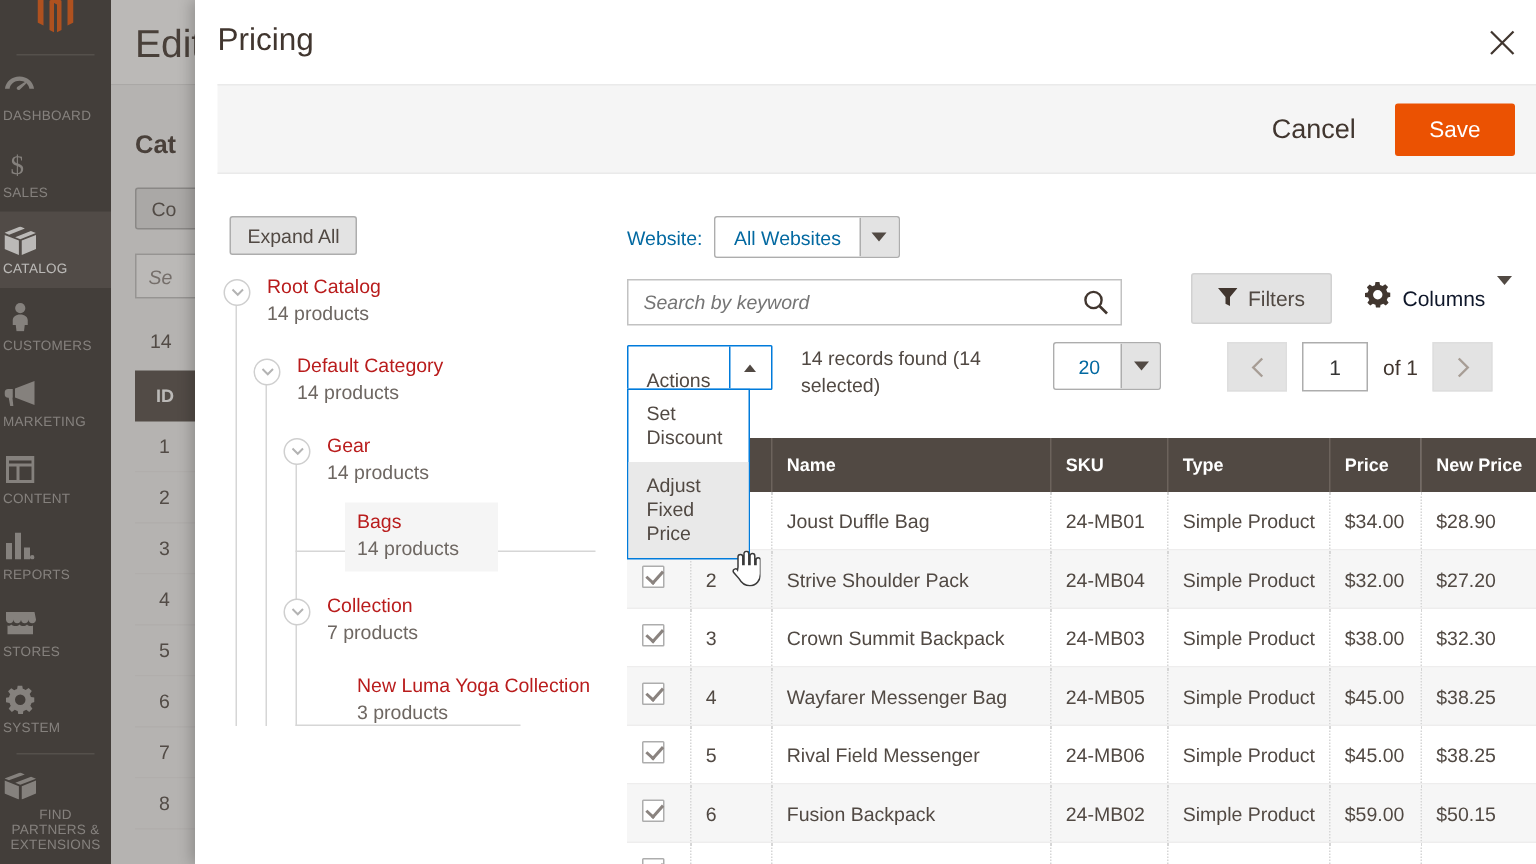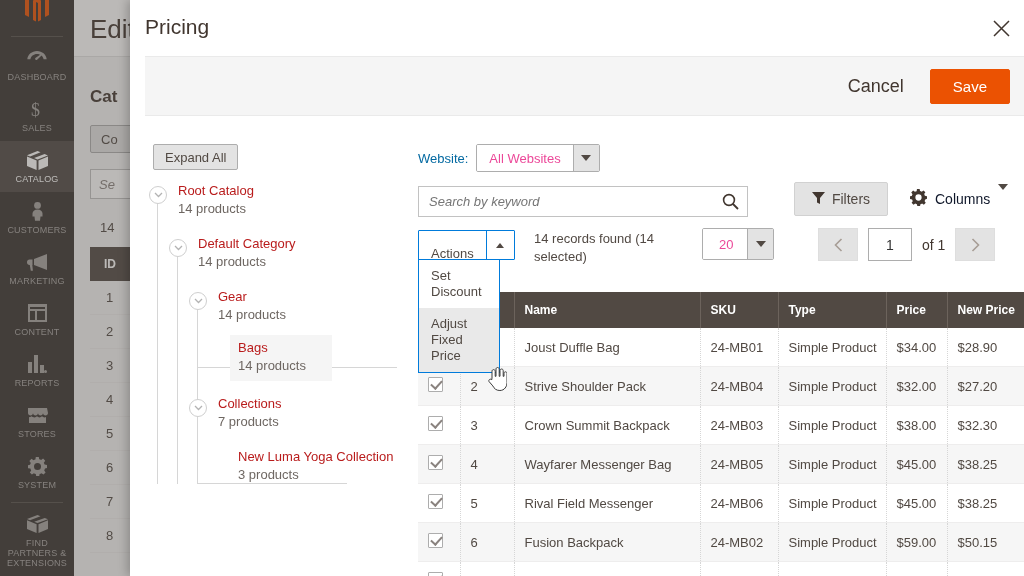--- a/index.html
+++ b/index.html
@@ -20,21 +20,21 @@
   }
   .logo-wrap { height: 42px; width: 74px; display: flex; align-items: flex-start; justify-content: center; overflow: hidden; }
   .logo-m {
     width: 24px; height: 34px; margin-top: -10px;
     position: relative;
   }
   .logo-m svg { display: block; }
   .menu-sep { width: 52px; height: 1px; background: #55504c; margin: 4px 0 2px 0; }
   .nav-item {
     width: 74px; padding: 9px 2px 8px 2px;
-    display: flex; flex-direction: column; align-items: center; gap: 4px;
+    display: flex; flex-direction: column; align-items: flex-start; gap: 4px;
     cursor: pointer;
   }
   .nav-item.active { background: #4f4945; }
   .nav-label {
     font-size: 9px; color: #a6a29f; letter-spacing: .2px;
     text-align: center; line-height: 10px; text-transform: uppercase;
   }
   .nav-item.active .nav-label { color: #ffffff; }
   .nav-ico { width: 22px; height: 20px; display:flex; align-items:center; justify-content:center; }
   .nav-ico svg { display: block; fill: #a6a29f; }
@@ -127,21 +127,21 @@
     cursor: pointer;
   }
   .toggle svg { display: block; }
 
   
   .grid-area { position: absolute; left: 288px; top: 130px; right: 0; bottom: 0; }
   .website-row { position: absolute; left: 0; top: 14px; display: flex; align-items: center; gap: 8px; }
   .website-label { font-size: 13px; color: #0369a1; }
   .select-box { display: flex; height: 28px; border: 1px solid #adadad; border-radius: 2px; overflow: hidden; cursor: pointer; }
   .select-box .sv {
-    background: #fff; font-size: 13px; color: #ec4899; display: flex; align-items: center;
+    background: #fff; font-size: 13px; color: #0369a1; display: flex; align-items: center;
     padding: 0 12px; border-right: 1px solid #adadad;
   }
   .select-box .sa {
     width: 25px; background: #e3e3e3; display: flex; align-items: center; justify-content: center;
   }
   .caret-d { width:0;height:0;border-left:5px solid transparent;border-right:5px solid transparent;border-top:6px solid #514943; }
 
   .search-box {
     position: absolute; left: 0; top: 56px; width: 330px; height: 31px;
     border: 1px solid #c2c2c2; background: #fff; display: flex; align-items: center;
@@ -429,21 +429,21 @@
           <div class="tlabel">Bags</div>
           <div class="tcount">14 products</div>
         </div>
 
         <div class="toggle" style="left:44px; top:219px;">
           <svg width="9" height="6" viewBox="0 0 9 6">
               <path d="M1 1 L4.5 4.5 L8 1" stroke="#b3b3b3" stroke-width="1.3" fill="none"></path>
             </svg>
         </div>
         <div class="tnode" style="left:73px; top:215px;">
-          <div class="tlabel">Collections</div>
+          <div class="tlabel">Collection</div>
           <div class="tcount">7 products</div>
         </div>
 
         <div class="tnode" style="left:93px; top:268px;">
           <div class="tlabel">New Luma Yoga Collection</div>
           <div class="tcount">3 products</div>
         </div>
       </div>
     </div>
 

